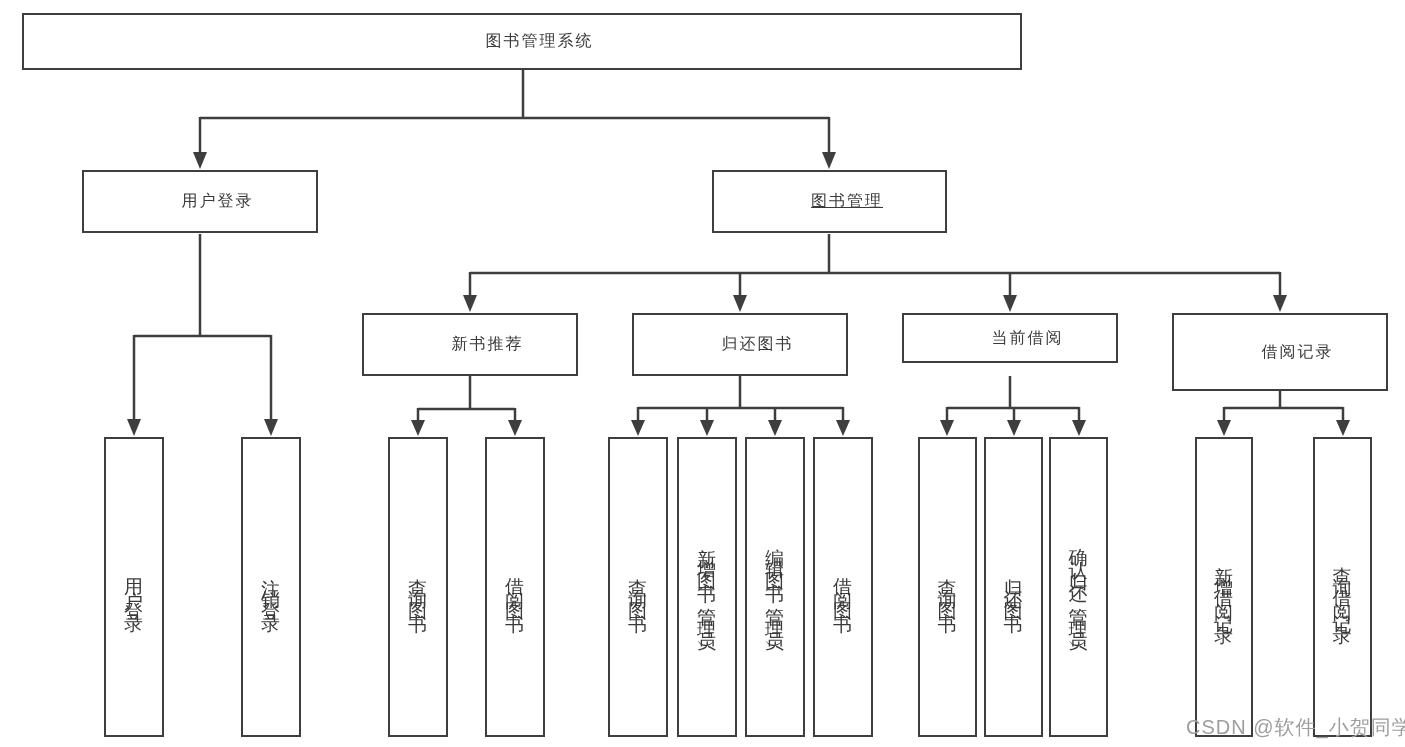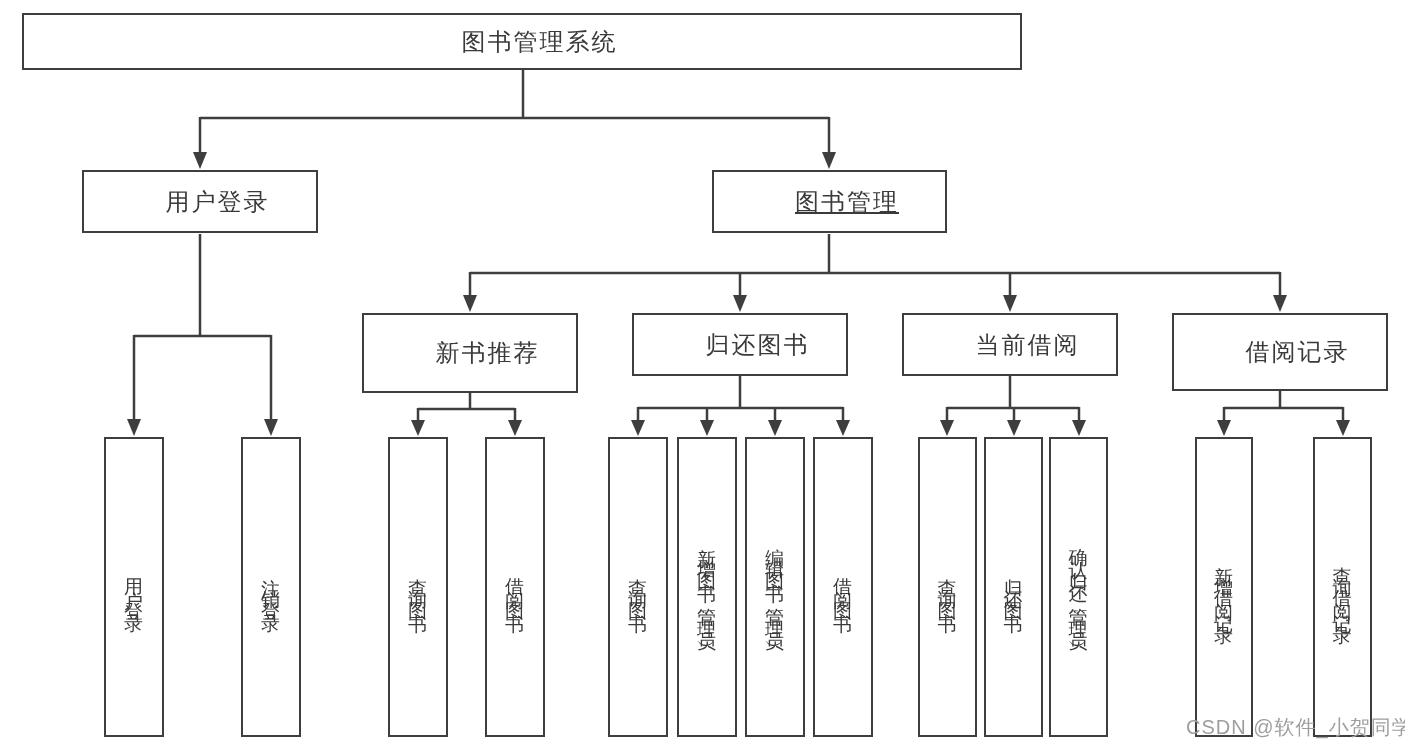--- a/index.html
+++ b/index.html
@@ -15,21 +15,21 @@
     box-sizing:border-box;
     border:2.5px solid #3e3e3e;
     background:#ffffff;
     color:#3a3a3a;
     display:flex;
     align-items:center;
     justify-content:center;
     text-align:center;
   }
   .h{
-    font-size:24px;
+    font-size:16px;
     letter-spacing:2px;
     white-space:nowrap;
     padding-left:35px;
   }
   .v{
     writing-mode:vertical-rl;
     text-orientation:mixed;
     font-size:19px;
     letter-spacing:12px;
     line-height:1;
@@ -116,23 +116,23 @@
     <path d="M1217,420 L1231,420 L1224,436 Z"></path>
     <line x1="1343" y1="407" x2="1343" y2="421"></line>
     <path d="M1336,420 L1350,420 L1343,436 Z"></path>
   </svg>
 
   <div class="box h" style="left:22px;top:13px;width:1000px;height:57px;">图书管理系统</div>
 
   <div class="box h" style="left:82px;top:170px;width:236px;height:63px;">用户登录</div>
   <div class="box h" style="left:712px;top:170px;width:235px;height:63px;text-decoration:underline;">图书管理</div>
 
-  <div class="box h" style="left:362px;top:313px;width:216px;height:80px;">新书推荐</div>
+  <div class="box h" style="left:362px;top:313px;width:216px;height:63px;">新书推荐</div>
   <div class="box h" style="left:632px;top:313px;width:216px;height:63px;">归还图书</div>
-  <div class="box h" style="left:902px;top:313px;width:216px;height:63px;">当前借阅</div>
+  <div class="box h" style="left:902px;top:313px;width:216px;height:50px;">当前借阅</div>
   <div class="box h" style="left:1172px;top:313px;width:216px;height:78px;">借阅记录</div>
 
   <div class="box v" style="left:104px;top:437px;width:60px;height:300px;">用户登录</div>
   <div class="box v" style="left:241px;top:437px;width:60px;height:300px;">注销登录</div>
 
   <div class="box v" style="left:388px;top:437px;width:60px;height:300px;">查询图书</div>
   <div class="box v" style="left:485px;top:437px;width:60px;height:300px;">借阅图书</div>
 
   <div class="box v" style="left:608px;top:437px;width:60px;height:300px;">查询图书</div>
   <div class="box v" style="left:677px;top:437px;width:60px;height:300px;">新增图书（管理员）</div>

